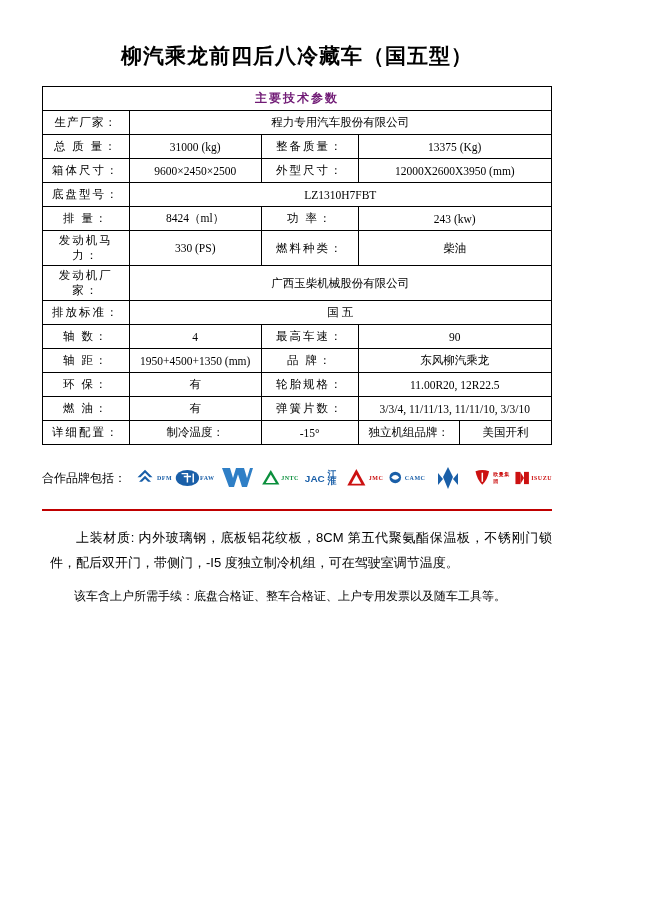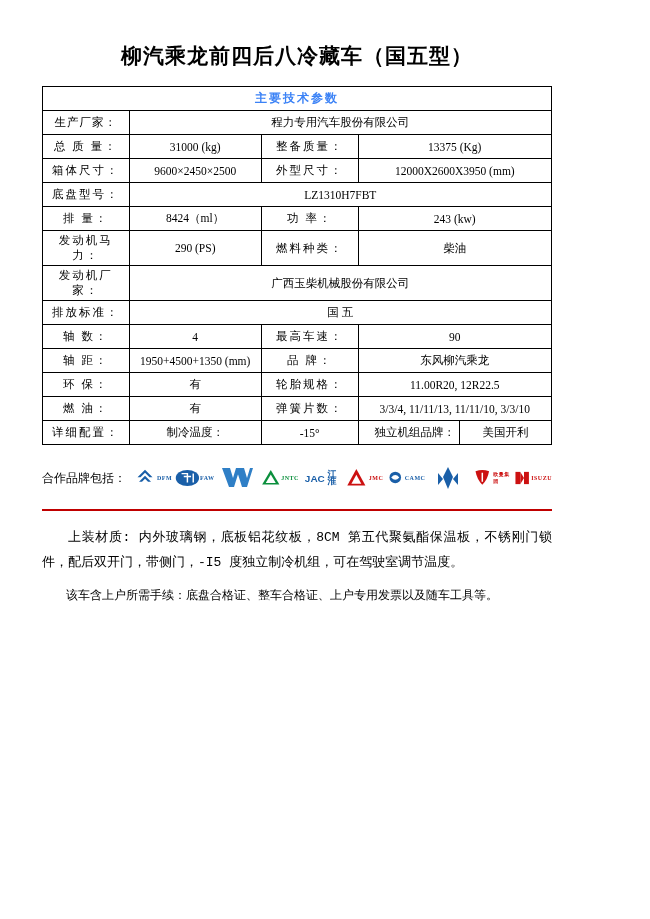--- a/index.html
+++ b/index.html
@@ -47,21 +47,21 @@
   td.label {
     text-align: center;
     letter-spacing: 2px;
   }
   td.label-left {
     text-align: left;
     padding-left: 12px;
     letter-spacing: 1px;
   }
   .header-row td {
-    color: #3b82f6;
+    color: #701a75;
     font-weight: bold;
     letter-spacing: 2px;
     font-size: 12px;
     height: 21px;
   }
   .tall td { height: 26px; }
   .brands {
     margin-top: 10px;
     display: flex;
     align-items: center;
@@ -92,23 +92,23 @@
   }
   .divider {
     border: 0;
     border-top: 2px solid #c00000;
     margin: 8px 0 14px 0;
   }
   .para {
     font-size: 13px;
     line-height: 25px;
     text-indent: 2em;
-    margin: 0 0 10px 0;
+    margin: 0 0 10px 8px;
     text-align: justify;
-    font-family: Liberation Mono, monospace;
+    font-family: Liberation Sans, sans-serif;
   }
   .para.small {
     font-size: 12px;
     line-height: 22px;
   }
 </style>
 </head>
 <body>
 
 <div class="page">
@@ -154,21 +154,21 @@
 
       <tr>
         <td class="label">排  量：</td>
         <td>8424（ml）</td>
         <td class="label">功  率：</td>
         <td>243 (kw)</td>
       </tr>
 
       <tr>
         <td class="label">发动机马力：</td>
-        <td>290 (PS)</td>
+        <td>330 (PS)</td>
         <td class="label">燃料种类：</td>
         <td>柴油</td>
       </tr>
 
       <tr>
         <td class="label">发动机厂家：</td>
         <td colspan="3">广西玉柴机械股份有限公司</td>
       </tr>
 
       <tr>
@@ -205,21 +205,21 @@
       </tr>
 
       <tr>
         <td class="label">详细配置：</td>
         <td>制冷温度：</td>
         <td>-15°</td>
         <td style="padding:0">
           <table style="width:100%;border-collapse:collapse;table-layout:fixed">
             <tbody>
                 <tr>
-              <td style="border:0;border-right:1px solid #000;width:48%;text-align:right;height:19px">独立机组品牌：</td>
+              <td style="border:0;border-right:1px solid #000;width:48%;text-align:center;height:19px">独立机组品牌：</td>
               <td style="border:0;text-align:center;height:19px">美国开利</td>
             </tr>
           </tbody>
             </table>
         </td>
       </tr>
     </tbody>
   </table>
 
   <div class="brands">

